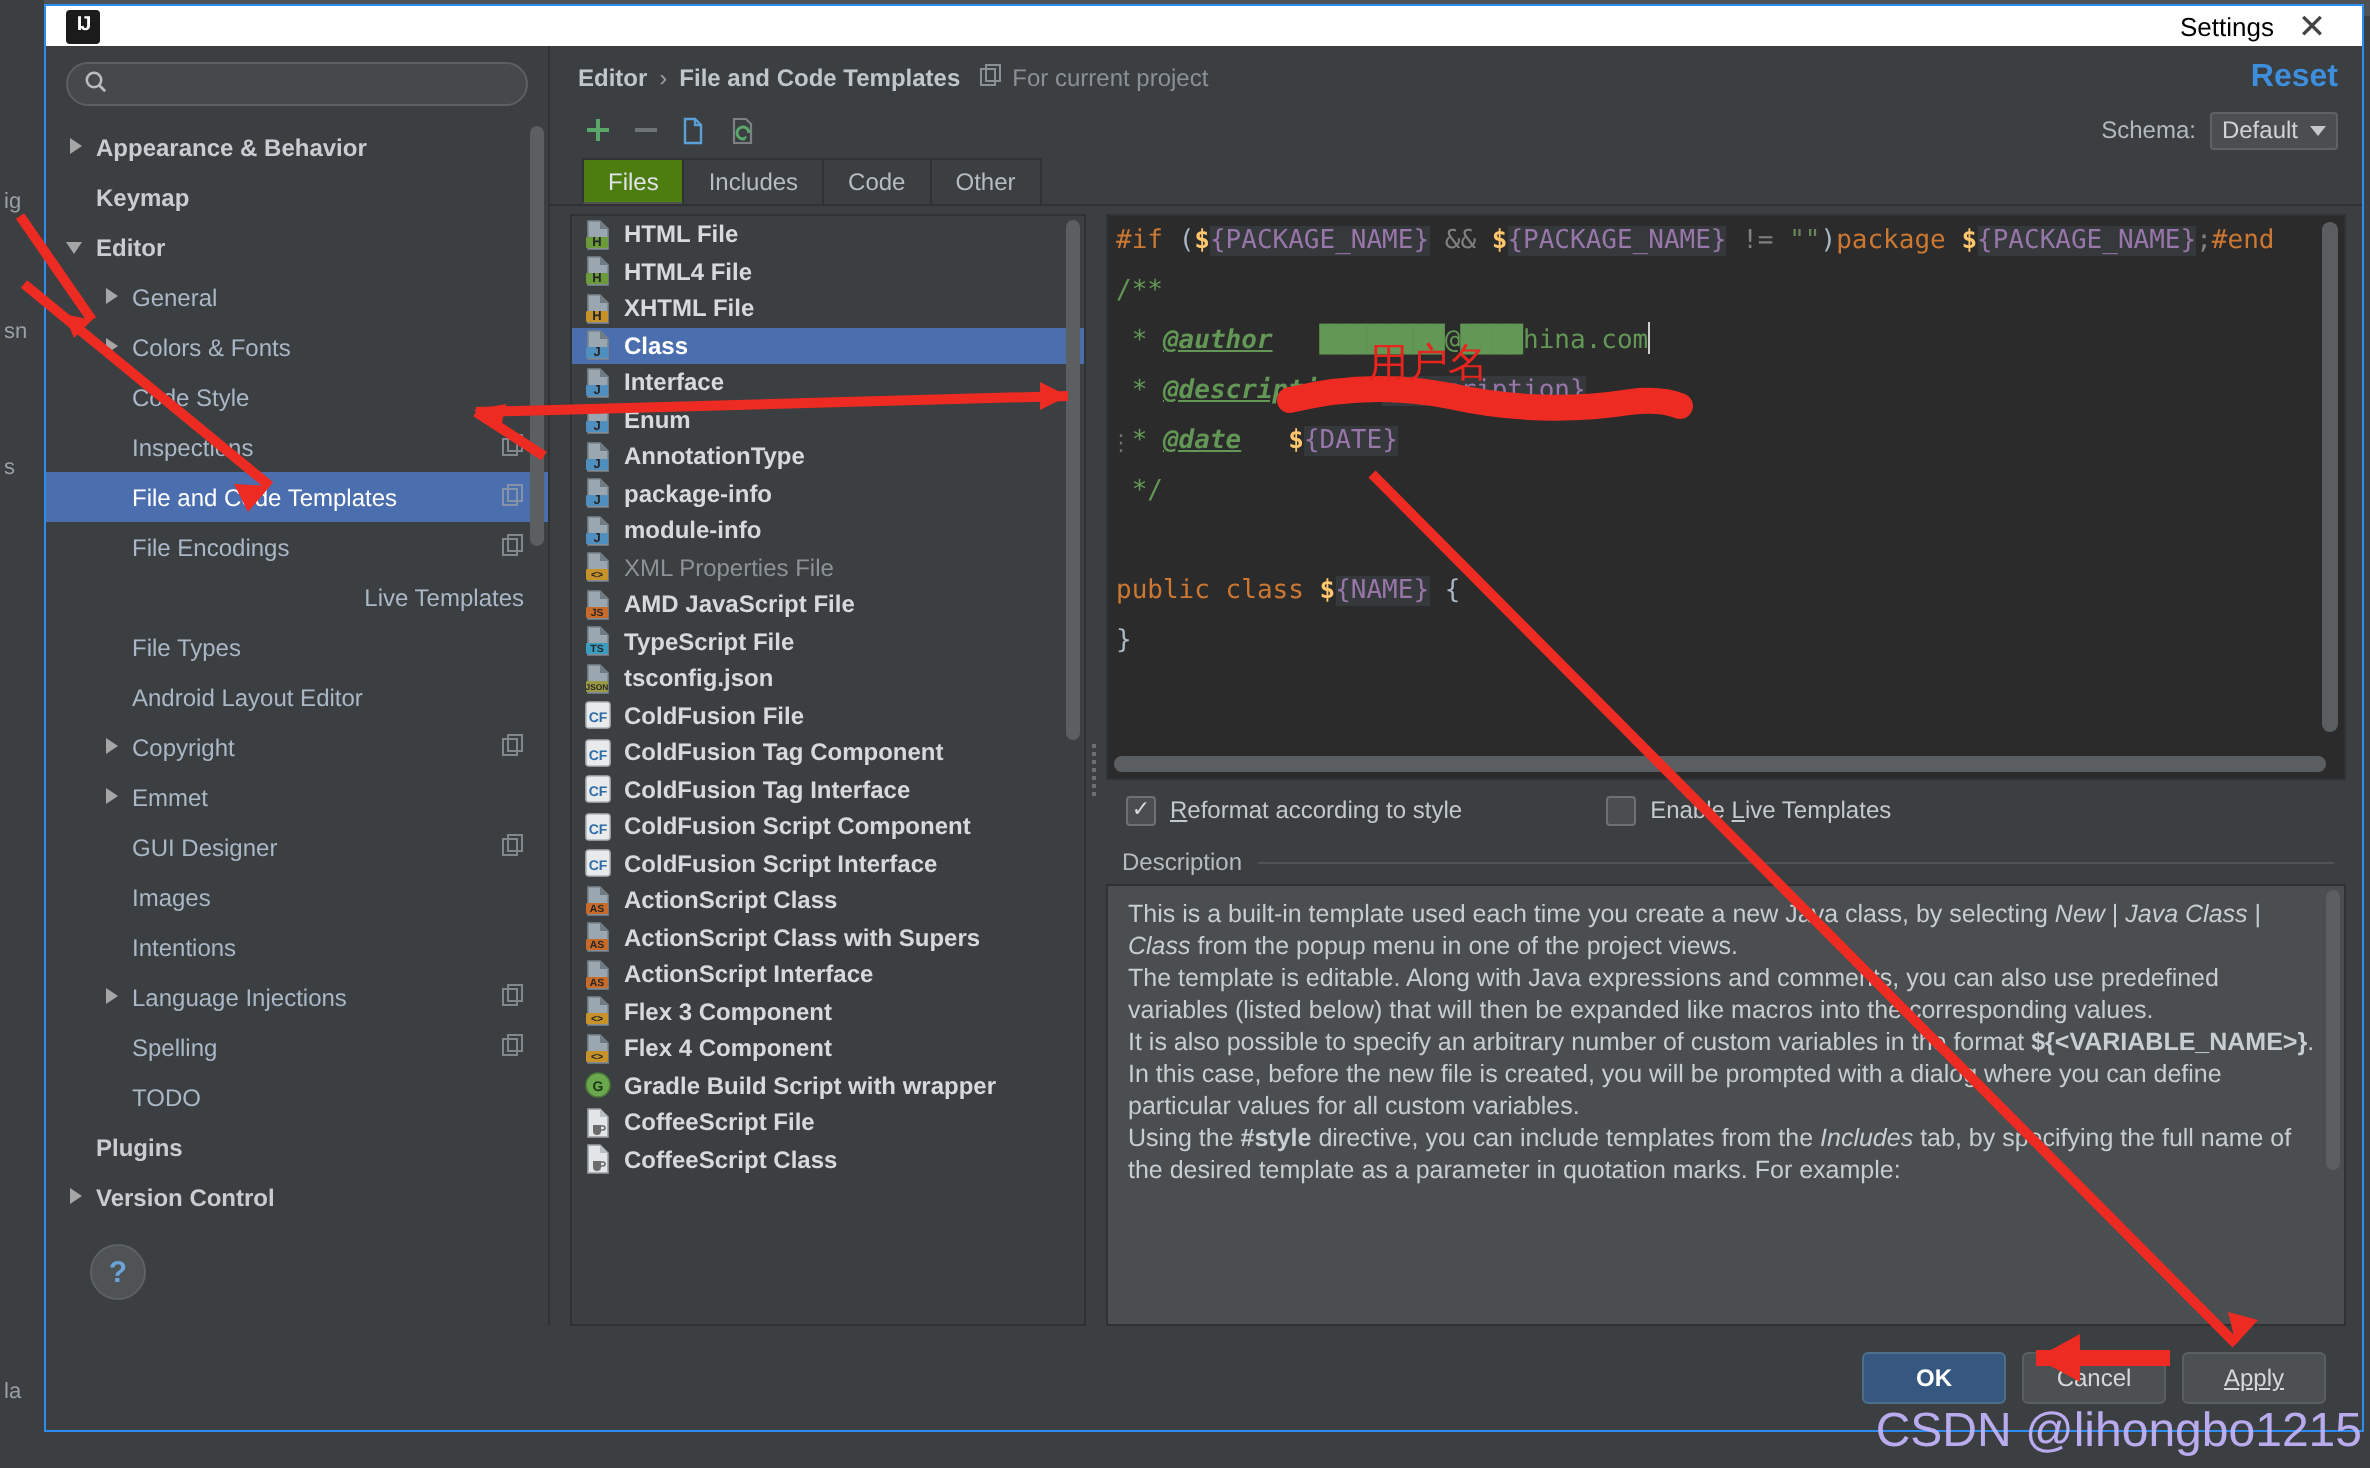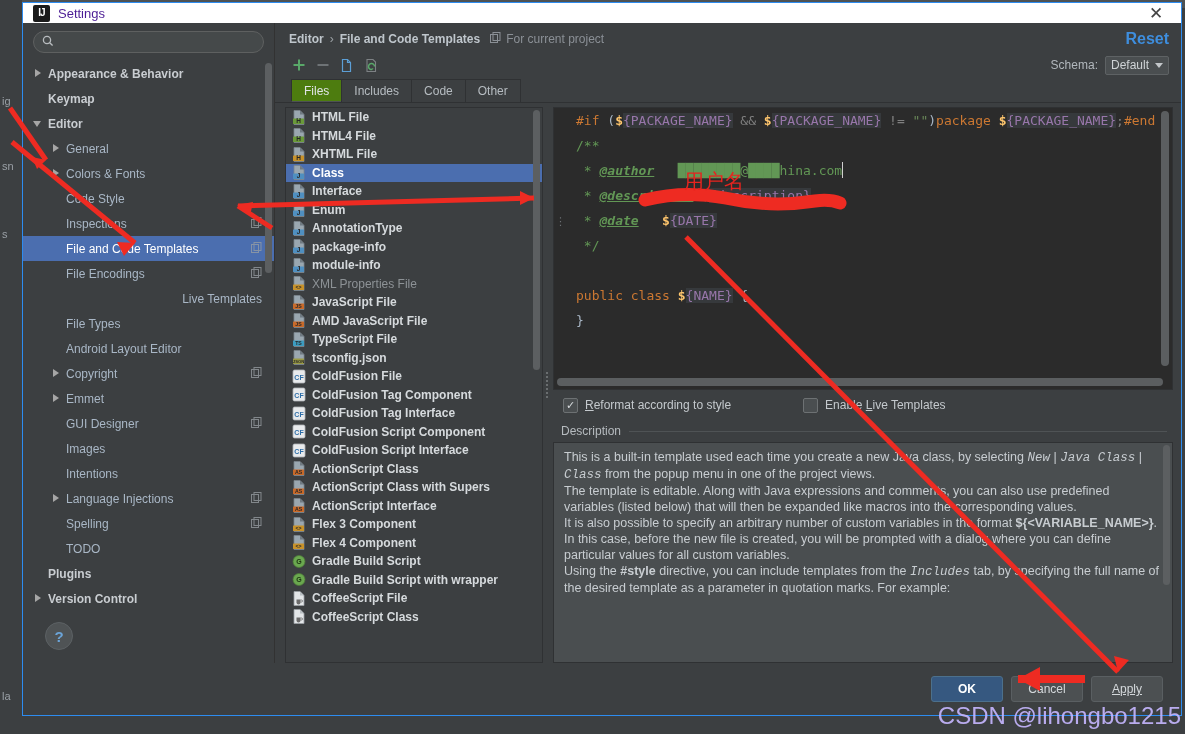--- a/index.html
+++ b/index.html
@@ -23,21 +23,21 @@
     background:#3c3f41;border:1px solid #2d8cf0;box-sizing:border-box;
     display:flex;flex-direction:column;
   }
   .titlebar{
     height:20px;background:#ffffff;display:flex;align-items:center;
     padding:0 6px 0 10px;box-sizing:border-box;flex:0 0 auto;
   }
   .title-ico{width:17px;height:17px;background:#1b1b1b;border-radius:2px;
     display:flex;align-items:center;justify-content:center;margin-right:8px;flex:0 0 auto;}
   .title-ico span{color:#fff;font-size:10px;font-weight:bold;line-height:1;letter-spacing:-1px;}
-  .title-text{font-size:13px;color:#4c1d95;flex:1 1 auto;}
+  .title-text{font-size:13px;color:#000000;flex:1 1 auto;text-align:right;}
   .win-close{width:38px;height:28px;display:flex;align-items:center;justify-content:center;
     color:#444;font-size:17px;line-height:1;}
 
   .dlg-body{flex:1 1 auto;display:flex;min-height:0;background:#3c3f41;}
 
   
   .sidebar{
     width:252px;flex:0 0 252px;background:#3c3f41;display:flex;flex-direction:column;
     border-right:1px solid #323232;box-sizing:border-box;padding-top:8px;position:relative;
   }
@@ -107,21 +107,21 @@
   .splitter{width:10px;flex:0 0 10px;display:flex;align-items:center;justify-content:center;}
   .grip{width:3px;height:26px;background:transparent;border-left:2px dotted #6a6e70;}
 
   
   .editcol{flex:1 1 auto;display:flex;flex-direction:column;min-width:0;}
   .editor{
     flex:0 0 283px;background:#2b2b2b;border:1px solid #2f3133;box-sizing:border-box;
     position:relative;overflow:hidden;
     font-family:"DejaVu Sans Mono","Liberation Mono",monospace;font-size:13px;
   }
-  .codeline{height:25px;line-height:25px;white-space:pre;padding-left:22px;}
+  .codeline{height:25px;line-height:25px;white-space:pre;padding-left:4px;}
   .tok-dir{color:#cc7832;}
   .tok-kw{color:#cc7832;}
   .tok-plain{color:#a9b7c6;}
   .tok-dollar{color:#ffc66d;font-weight:bold;}
   .tok-var{color:#9876aa;background:#36393c;}
   .tok-str{color:#6a8759;}
   .tok-cmt{color:#629755;}
   .tok-tag{color:#629755;font-style:italic;text-decoration:underline;font-weight:bold;}
   .tok-gray{color:#808080;}
   .caretbar{display:inline-block;width:1px;height:16px;background:#cfcfcf;vertical-align:-3px;}
@@ -137,21 +137,21 @@
   .cblabel u{text-decoration:underline;}
   .gap{width:72px;}
 
   .desc-hdr{display:flex;align-items:center;gap:8px;padding:4px 6px 4px 8px;box-sizing:border-box;}
   .desc-hdr .t{color:#b6bbbf;font-size:12px;}
   .desc-hdr .line{flex:1 1 auto;height:1px;background:#4f5355;}
   .descbox{
     flex:1 1 auto;min-height:0;background:#4a4e50;border:1px solid #2f3133;box-sizing:border-box;
     padding:6px 10px;color:#c8cdd1;font-size:12.5px;line-height:16px;position:relative;overflow:hidden;
   }
-  .descbox i{font-style:italic;font-family:Liberation Mono, monospace;}
+  .descbox i{font-style:italic;}
   .descbox b{font-weight:bold;}
   .desc-scroll{position:absolute;right:2px;top:2px;width:7px;height:140px;background:#5c5f61;border-radius:4px;}
 
   
   .btnbar{height:52px;flex:0 0 auto;display:flex;align-items:center;justify-content:flex-end;
     padding-right:18px;gap:8px;box-sizing:border-box;}
   .btn{min-width:72px;height:26px;padding:0 14px;border:1px solid #5a5f62;border-radius:3px;
     background:#4c5052;color:#d4d8db;font-size:12px;display:flex;align-items:center;justify-content:center;box-sizing:border-box;}
   .btn.primary{background:#365880;border-color:#4c708c;color:#ffffff;font-weight:bold;}
   .btn u{text-decoration:underline;}
@@ -479,29 +479,20 @@
                 </svg></span>
               <span>XML Properties File</span>
             </div>
             <div class="frow">
               <span class="fileico"><svg width="14" height="15" viewBox="0 0 14 15">
                   <path d="M2 0.5h6l4 4v10H2z" fill="#9aa7b0" stroke="#7b858d" stroke-width="0.8"></path>
                   <path d="M8 0.5v4h4" fill="#6f7a82"></path>
                   <rect x="1" y="8.5" width="11" height="5.5" rx="0.6" fill="#c86a2a"></rect>
                   <text x="6.5" y="12.8" font-size="5.2" text-anchor="middle" fill="#262626" font-family="Liberation Sans, sans-serif" font-weight="bold">JS</text>
                 </svg></span>
-              <span>JavaScript File</span>
-            </div>
-            <div class="frow">
-              <span class="fileico"><svg width="14" height="15" viewBox="0 0 14 15">
-                  <path d="M2 0.5h6l4 4v10H2z" fill="#9aa7b0" stroke="#7b858d" stroke-width="0.8"></path>
-                  <path d="M8 0.5v4h4" fill="#6f7a82"></path>
-                  <rect x="1" y="8.5" width="11" height="5.5" rx="0.6" fill="#c86a2a"></rect>
-                  <text x="6.5" y="12.8" font-size="5.2" text-anchor="middle" fill="#262626" font-family="Liberation Sans, sans-serif" font-weight="bold">JS</text>
-                </svg></span>
               <span>AMD JavaScript File</span>
             </div>
             <div class="frow">
               <span class="fileico"><svg width="14" height="15" viewBox="0 0 14 15">
                   <path d="M2 0.5h6l4 4v10H2z" fill="#9aa7b0" stroke="#7b858d" stroke-width="0.8"></path>
                   <path d="M8 0.5v4h4" fill="#6f7a82"></path>
                   <rect x="1" y="8.5" width="11" height="5.5" rx="0.6" fill="#3c9cc0"></rect>
                   <text x="6.5" y="12.8" font-size="5.2" text-anchor="middle" fill="#262626" font-family="Liberation Sans, sans-serif" font-weight="bold">TS</text>
                 </svg></span>
               <span>TypeScript File</span>
@@ -587,27 +578,20 @@
               <span>Flex 3 Component</span>
             </div>
             <div class="frow">
               <span class="fileico"><svg width="14" height="15" viewBox="0 0 14 15">
                   <path d="M2 0.5h6l4 4v10H2z" fill="#9aa7b0" stroke="#7b858d" stroke-width="0.8"></path>
                   <path d="M8 0.5v4h4" fill="#6f7a82"></path>
                   <rect x="1" y="8.5" width="11" height="5.5" rx="0.6" fill="#c8922a"></rect>
                   <text x="6.5" y="12.8" font-size="5.2" text-anchor="middle" fill="#262626" font-family="Liberation Sans, sans-serif" font-weight="bold">&lt;&gt;</text>
                 </svg></span>
               <span>Flex 4 Component</span>
-            </div>
-            <div class="frow">
-              <span class="fileico"><svg width="14" height="15" viewBox="0 0 14 15">
-                  <circle cx="7" cy="7.5" r="6" fill="#6aa84f" stroke="#4d7a38" stroke-width="0.8"></circle>
-                  <text x="7" y="10.4" font-size="7" text-anchor="middle" fill="#1d3512" font-family="Liberation Sans, sans-serif" font-weight="bold">G</text>
-                </svg></span>
-              <span>Gradle Build Script</span>
             </div>
             <div class="frow">
               <span class="fileico"><svg width="14" height="15" viewBox="0 0 14 15">
                   <circle cx="7" cy="7.5" r="6" fill="#6aa84f" stroke="#4d7a38" stroke-width="0.8"></circle>
                   <text x="7" y="10.4" font-size="7" text-anchor="middle" fill="#1d3512" font-family="Liberation Sans, sans-serif" font-weight="bold">G</text>
                 </svg></span>
               <span>Gradle Build Script with wrapper</span>
             </div>
             <div class="frow">
               <span class="fileico"><svg width="14" height="15" viewBox="0 0 14 15">

